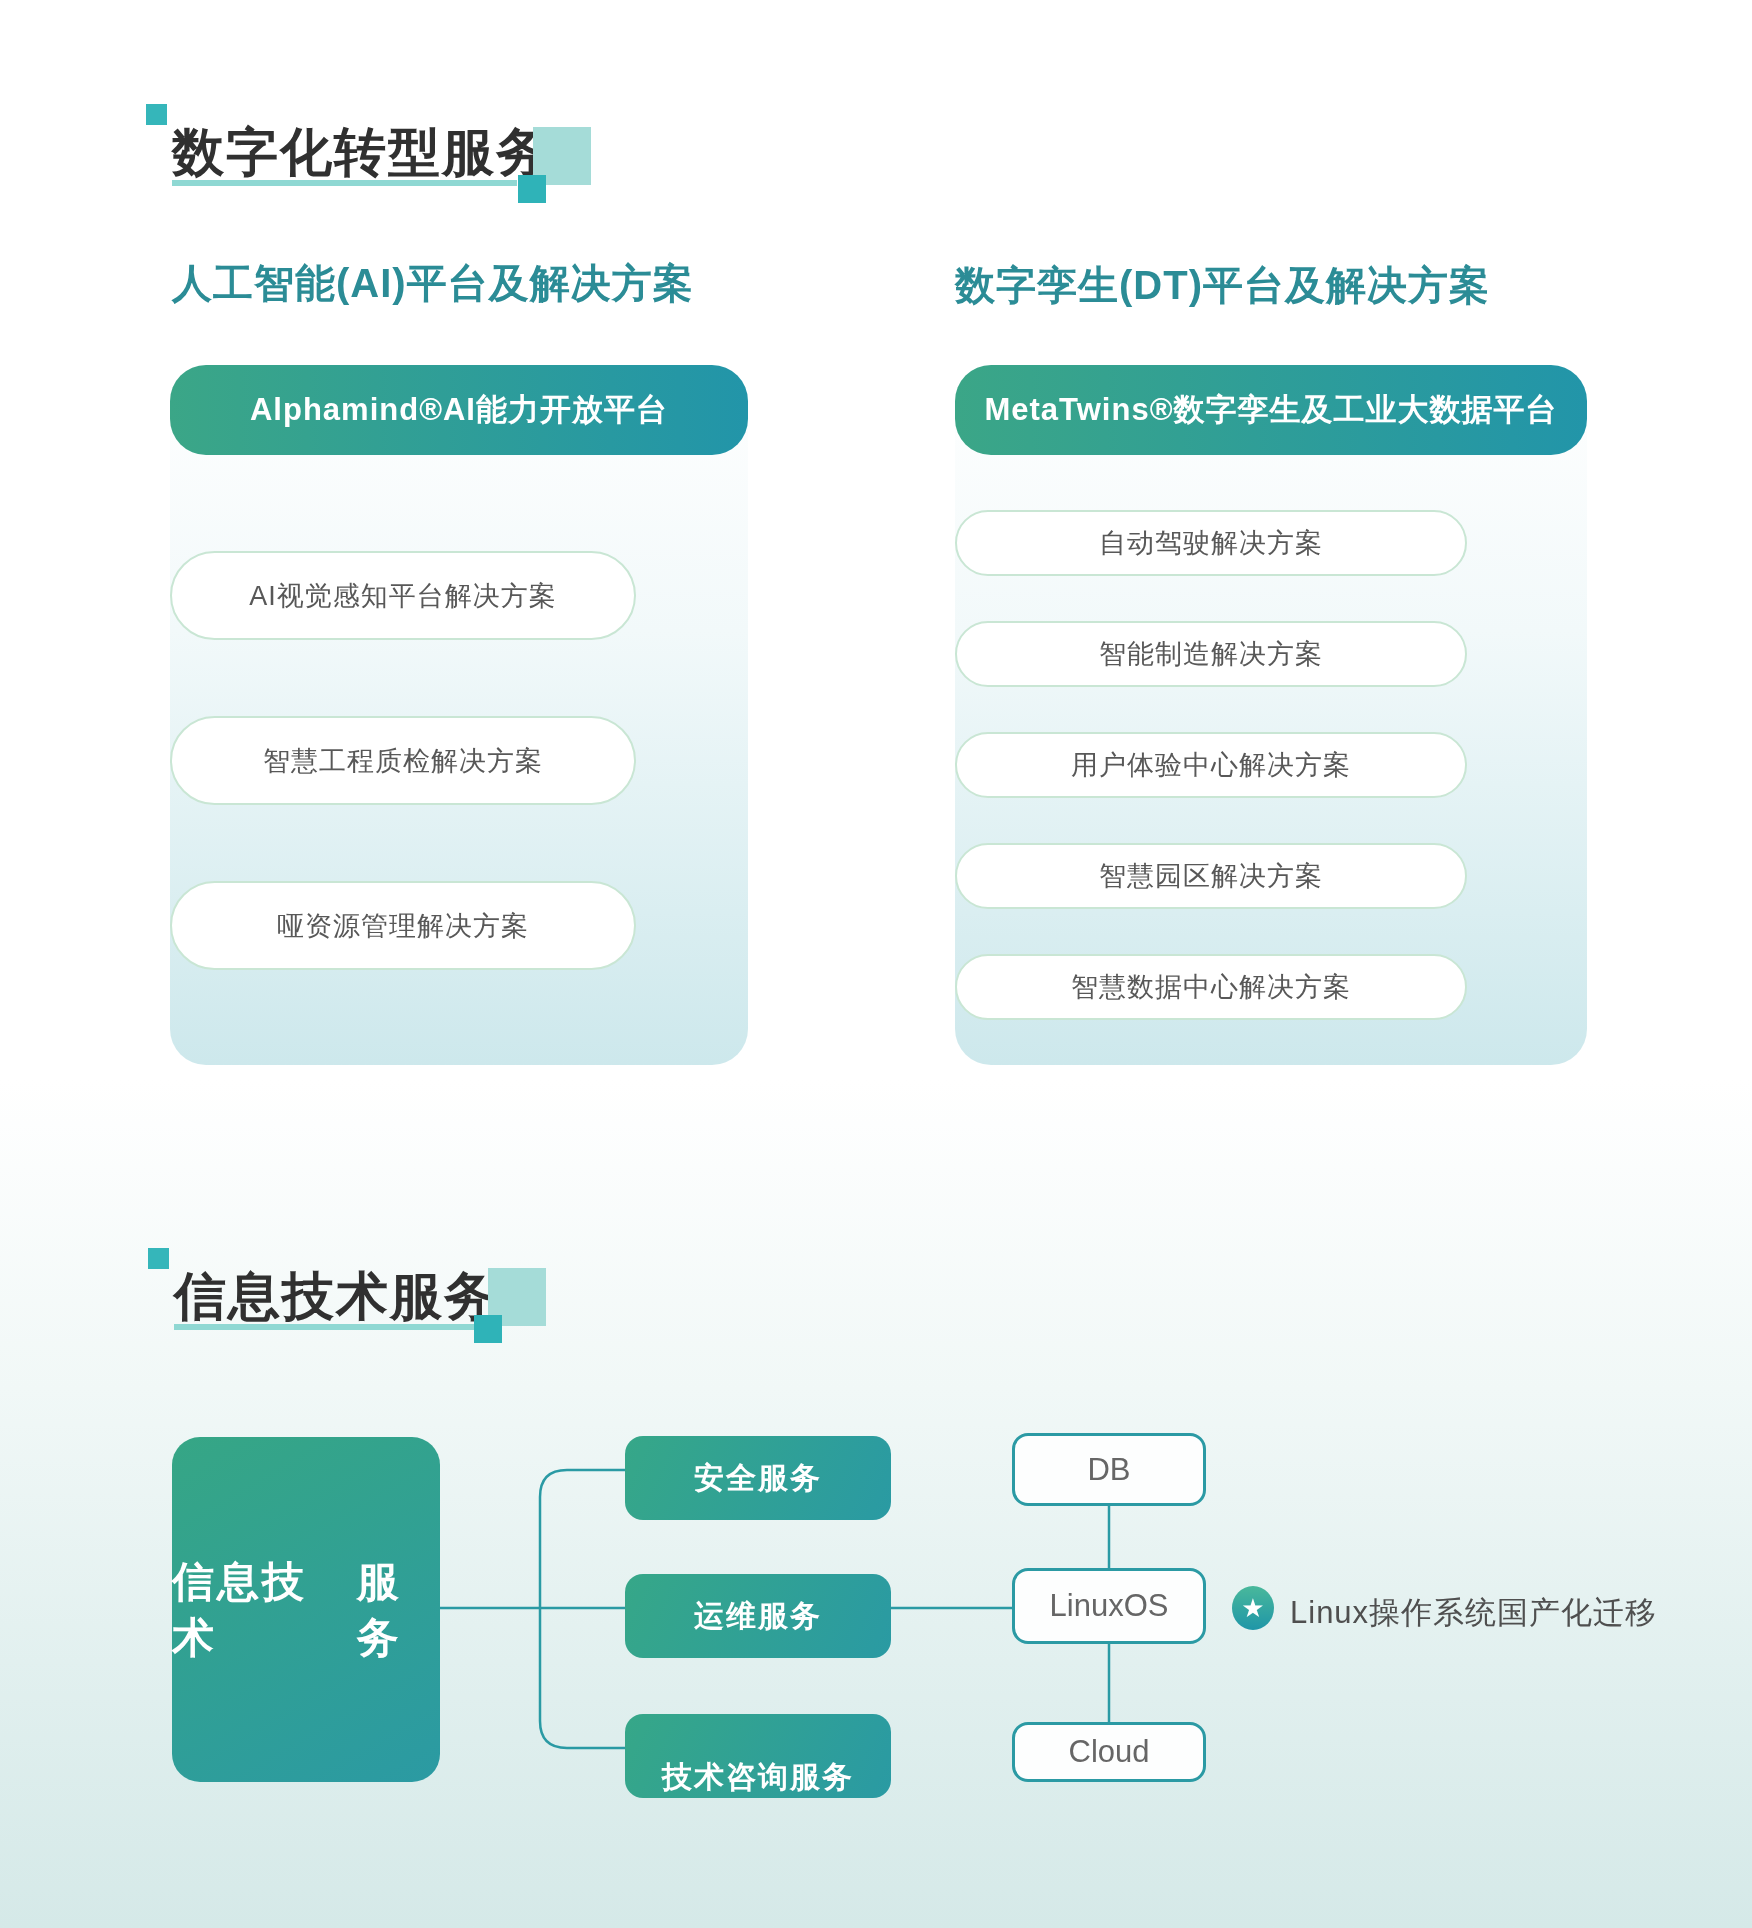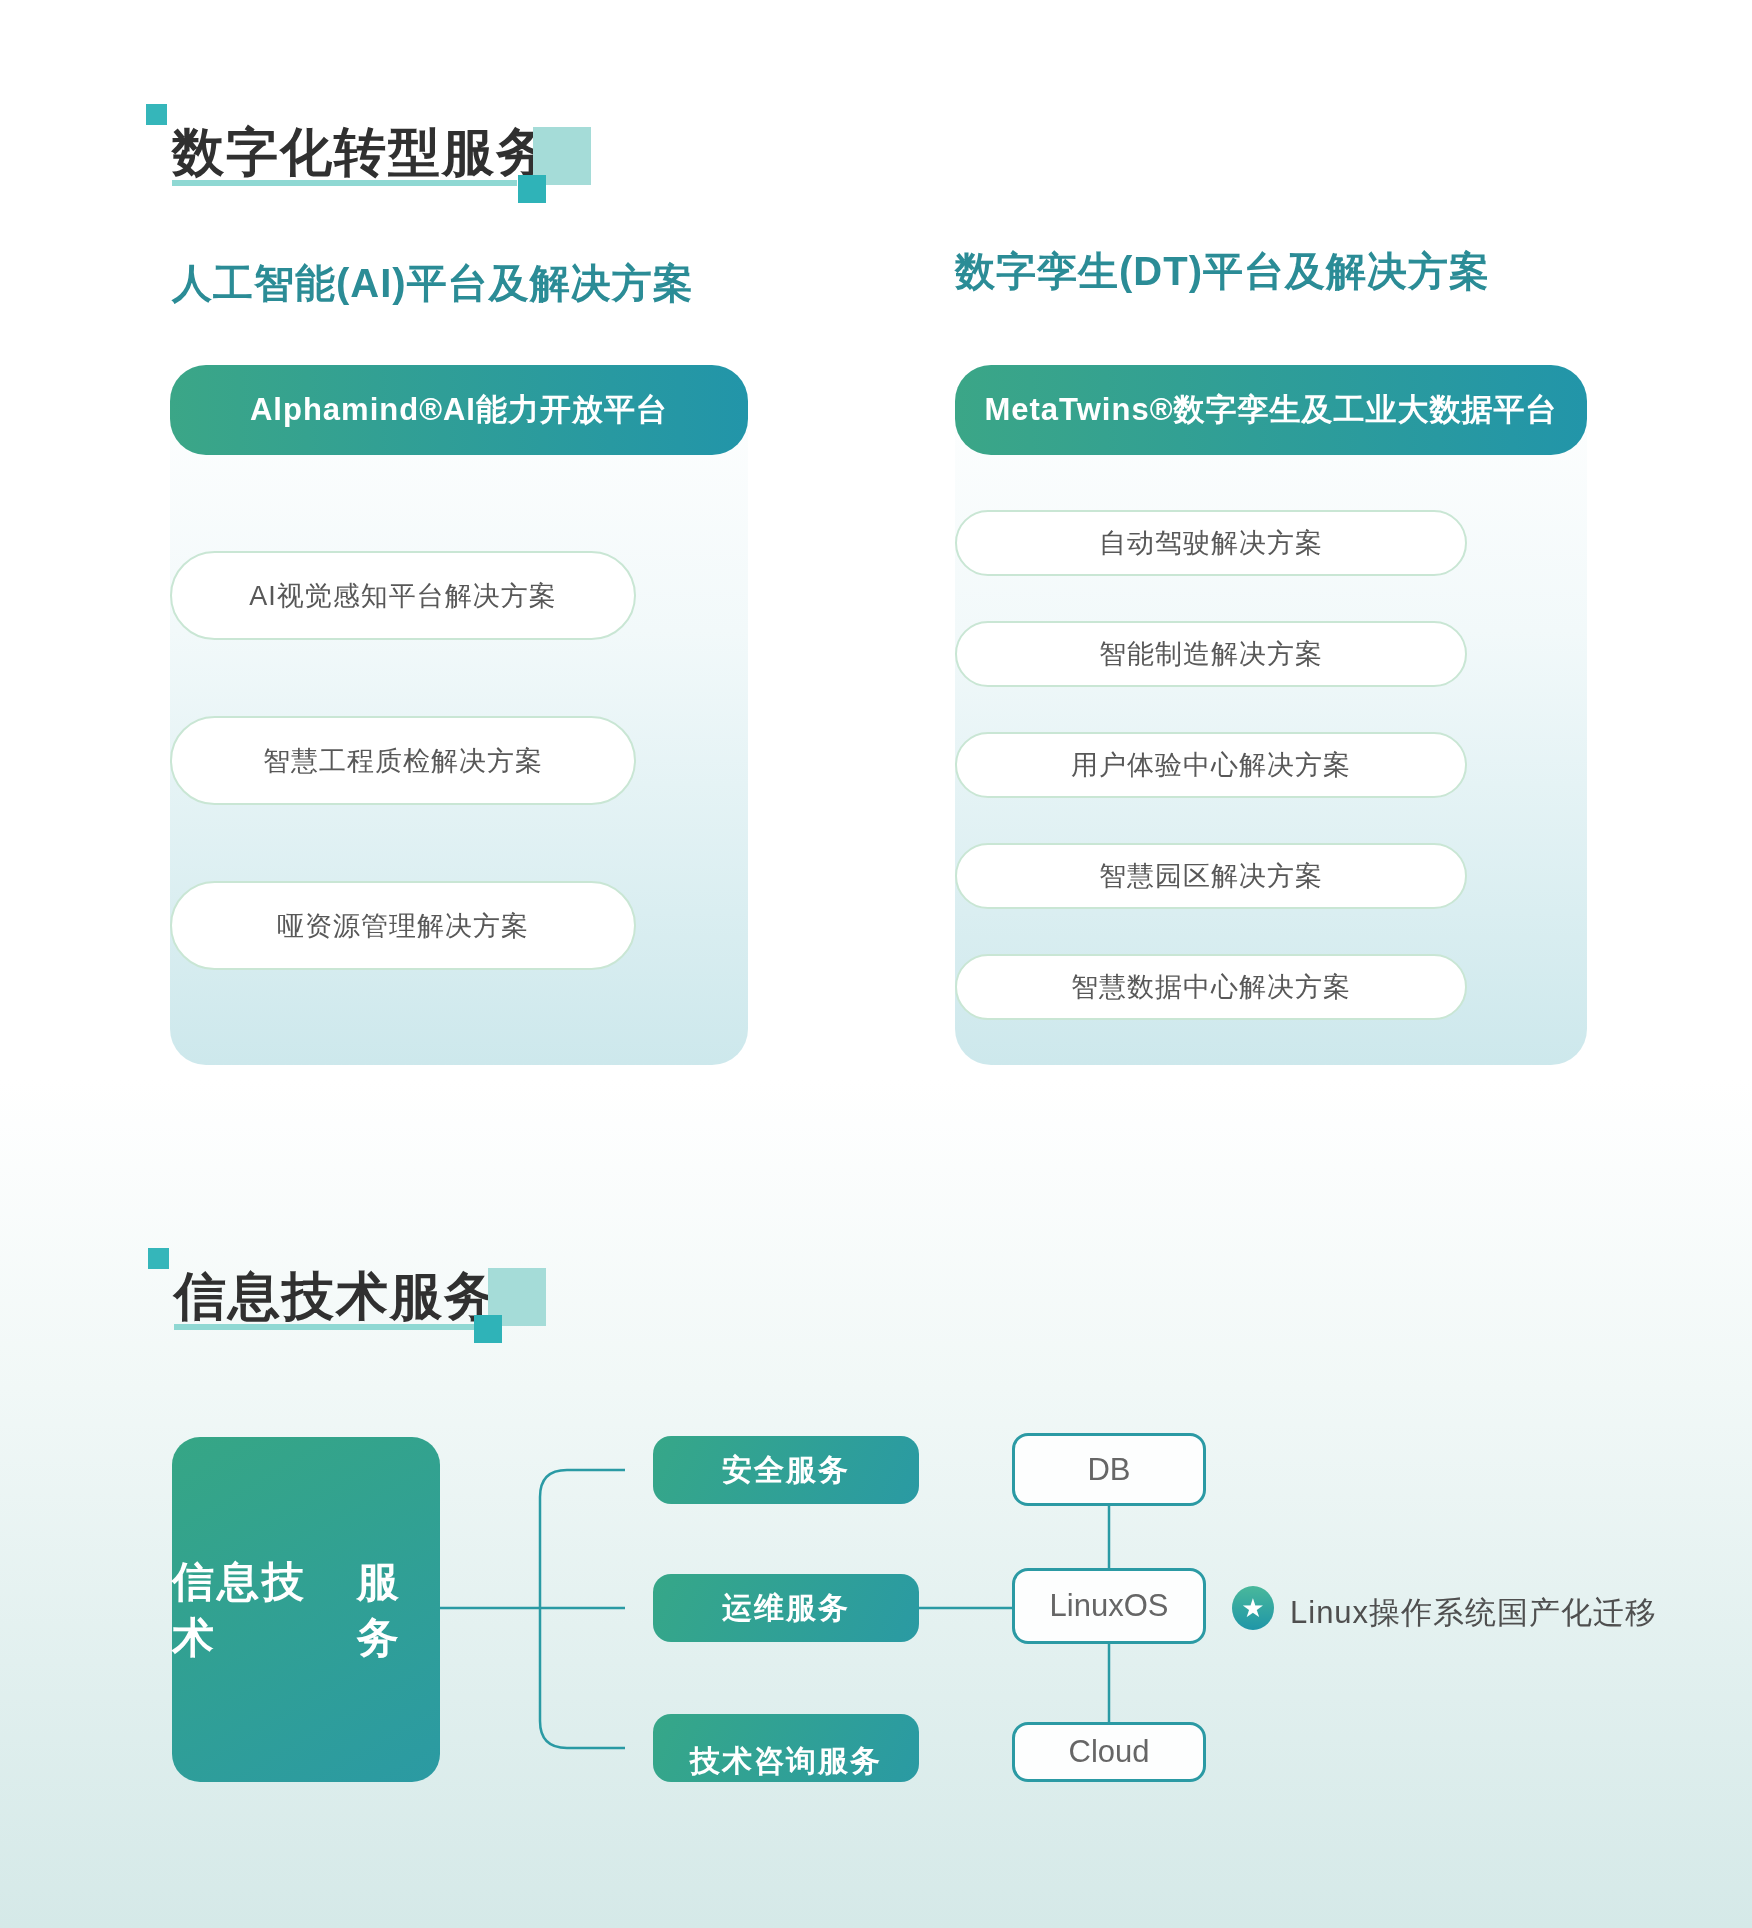--- a/index.html
+++ b/index.html
@@ -52,24 +52,24 @@
   .card-right .pill{width:508px;height:62px;}
   
   .flow-lines{position:absolute;left:0;top:0;pointer-events:none;}
   .root-box{
     position:absolute;left:172px;top:1437px;width:268px;height:345px;
     border-radius:28px;background:linear-gradient(150deg,#36a685,#2b9aa3);
     color:#fff;font-size:42px;font-weight:700;letter-spacing:3px;
     display:flex;flex-direction:row;align-items:center;justify-content:center;gap:18px;
   }
   .svc{
-    position:absolute;left:625px;width:266px;height:68px;border-radius:18px;
+    position:absolute;left:625px;width:266px;height:84px;border-radius:18px;
     background:linear-gradient(115deg,#36a788,#2a9aa3);
     color:#fff;font-size:30px;font-weight:700;letter-spacing:2px;
-    display:flex;align-items:center;justify-content:center;white-space:nowrap;margin-left:28px;
+    display:flex;align-items:center;justify-content:center;white-space:nowrap;
   }
   .stack-box{
     position:absolute;left:1012px;width:194px;
     background:#fdfefe;border:3px solid #2b9aa4;border-radius:16px;box-sizing:border-box;
     color:#666;font-size:31px;font-weight:500;
     display:flex;align-items:center;justify-content:center;white-space:nowrap;
   }
   .star-badge{
     position:absolute;left:1232px;top:1586px;width:42px;height:44px;border-radius:50%;
     background:linear-gradient(180deg,#49b89b,#1f96a8);
@@ -88,21 +88,21 @@
 
   <div class="sec-header" style="left:146px;top:104px;width:460px;height:95px;">
     <div class="sq sq-top" style="left:0;top:0;"></div>
     <h1 class="sec-title" style="left:26px;top:14px;">数字化转型服务</h1>
     <div class="underline" style="left:26px;top:76px;width:345px;"></div>
     <div class="sq sq-big" style="left:387px;top:23px;"></div>
     <div class="sq sq-mid" style="left:372px;top:71px;"></div>
   </div>
 
   <h2 class="col-title" style="left:172px;top:256px;">人工智能(AI)平台及解决方案</h2>
-  <h2 class="col-title" style="left:955px;top:244px;">数字孪生(DT)平台及解决方案</h2>
+  <h2 class="col-title" style="left:955px;top:258px;">数字孪生(DT)平台及解决方案</h2>
 
   <section class="card card-left" style="left:170px;top:365px;width:578px;height:700px;">
     <div class="card-head">
       <span>Alphamind®AI能力开放平台</span>
     </div>
     <div class="pill-list">
       <div class="pill">
           <span>AI视觉感知平台解决方案</span>
         </div>
       <div class="pill">

